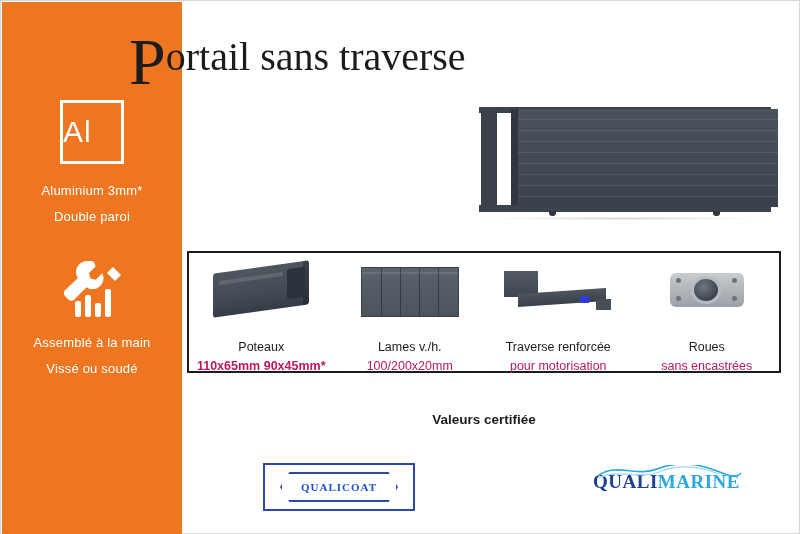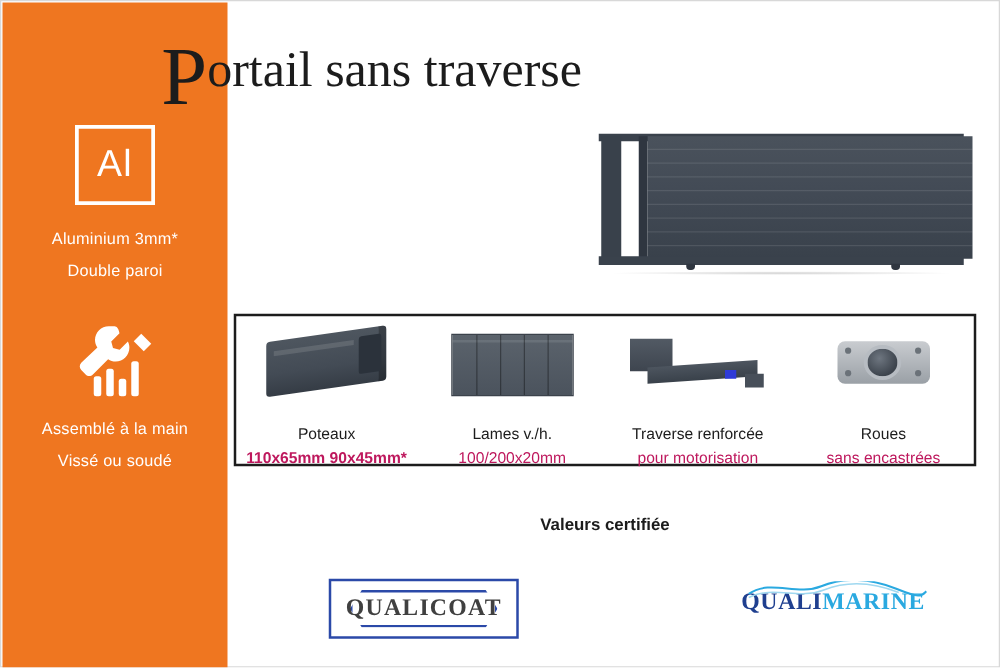--- a/index.html
+++ b/index.html
@@ -46,21 +46,20 @@
   .sb-3 { top: 418px; }
 
   .al-box {
     width: 64px;
     height: 64px;
     margin: 0 auto 14px auto;
     border: 3px solid #ffffff;
     box-sizing: border-box;
     display: flex;
     align-items: center;
-    justify-content: center;
   }
   .al-text {
     font-size: 30px;
     font-weight: 400;
     letter-spacing: 1px;
     line-height: 1;
     color: #ffffff;
   }
   .sb-line {
     font-size: 13px;
@@ -357,23 +356,23 @@
     background: #ffffff;
     clip-path: polygon(8% 0, 92% 0, 100% 50%, 92% 100%, 8% 100%, 0 50%);
     border: 2px solid #2b49a8;
     box-sizing: border-box;
   }
   .logo-qualicoat .qc-text {
     position: relative;
     z-index: 2;
     font-family: "Liberation Serif", serif;
     font-weight: bold;
-    font-size: 19px;
+    font-size: 11px;
     letter-spacing: 1px;
-    color: #404040;
+    color: #1d4ed8;
   }
   .logo-qualimarine {
     position: absolute;
     left: 592px;
     top: 470px;
     width: 150px;
     height: 34px;
     display: flex;
     align-items: flex-start;
   }

